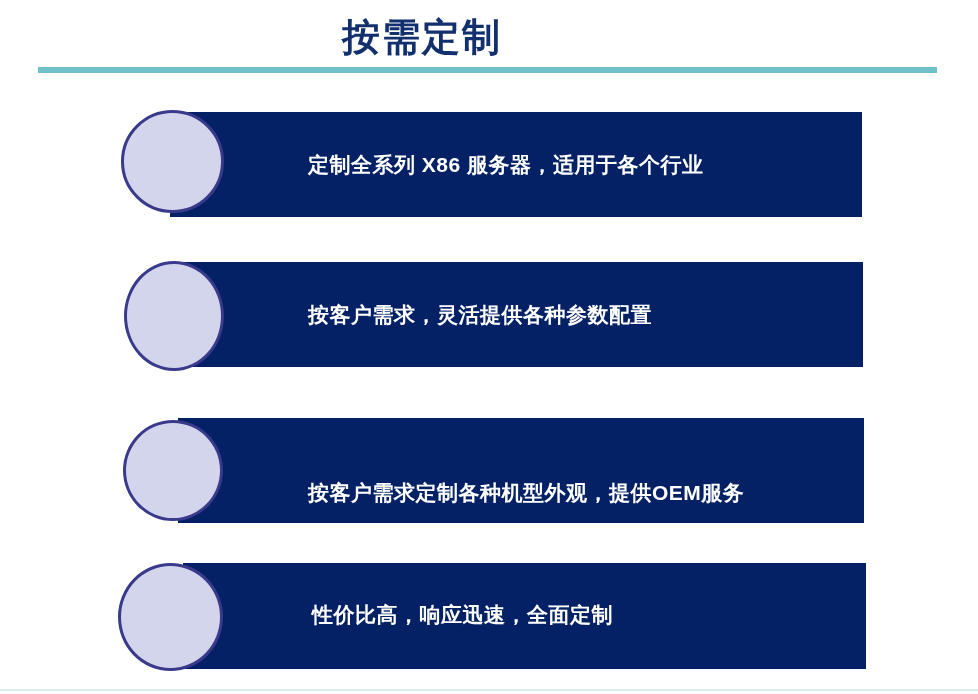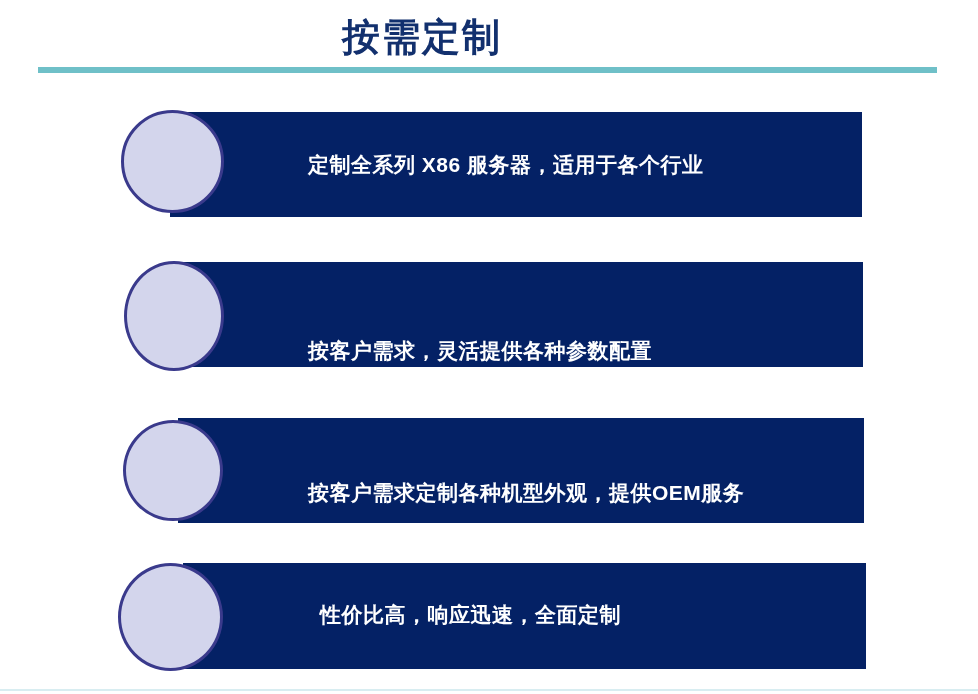--- a/index.html
+++ b/index.html
@@ -85,29 +85,29 @@
     letter-spacing: 0.5px;
   }
 
   
   #row-1 .row-bar     { left: 170px; top: 112px; width: 692px; height: 105px; }
   #row-1 .row-ellipse { left: 121px; top: 110px; width: 103px; height: 103px; }
   #row-1 .row-text    { left: 308px; top: 152px; }
 
   #row-2 .row-bar     { left: 178px; top: 262px; width: 685px; height: 105px; }
   #row-2 .row-ellipse { left: 124px; top: 261px; width: 100px; height: 110px; }
-  #row-2 .row-text    { left: 308px; top: 302px; margin-top: 36px; }
+  #row-2 .row-text    { left: 308px; top: 302px; }
 
   #row-3 .row-bar     { left: 178px; top: 418px; width: 686px; height: 105px; }
   #row-3 .row-ellipse { left: 123px; top: 420px; width: 100px; height: 101px; }
   #row-3 .row-text    { left: 308px; top: 480px; }
 
   #row-4 .row-bar     { left: 183px; top: 563px; width: 683px; height: 106px; }
   #row-4 .row-ellipse { left: 118px; top: 563px; width: 105px; height: 108px; }
-  #row-4 .row-text    { left: 320px; top: 602px; font-family: Liberation Serif, serif; }
+  #row-4 .row-text    { left: 312px; top: 602px; font-family: Liberation Serif, serif; }
 </style>
 </head>
 <body>
 
 <div class="slide-title">按需定制</div>
 
 <div class="title-rule"></div>
 
 <div class="rows">
 

